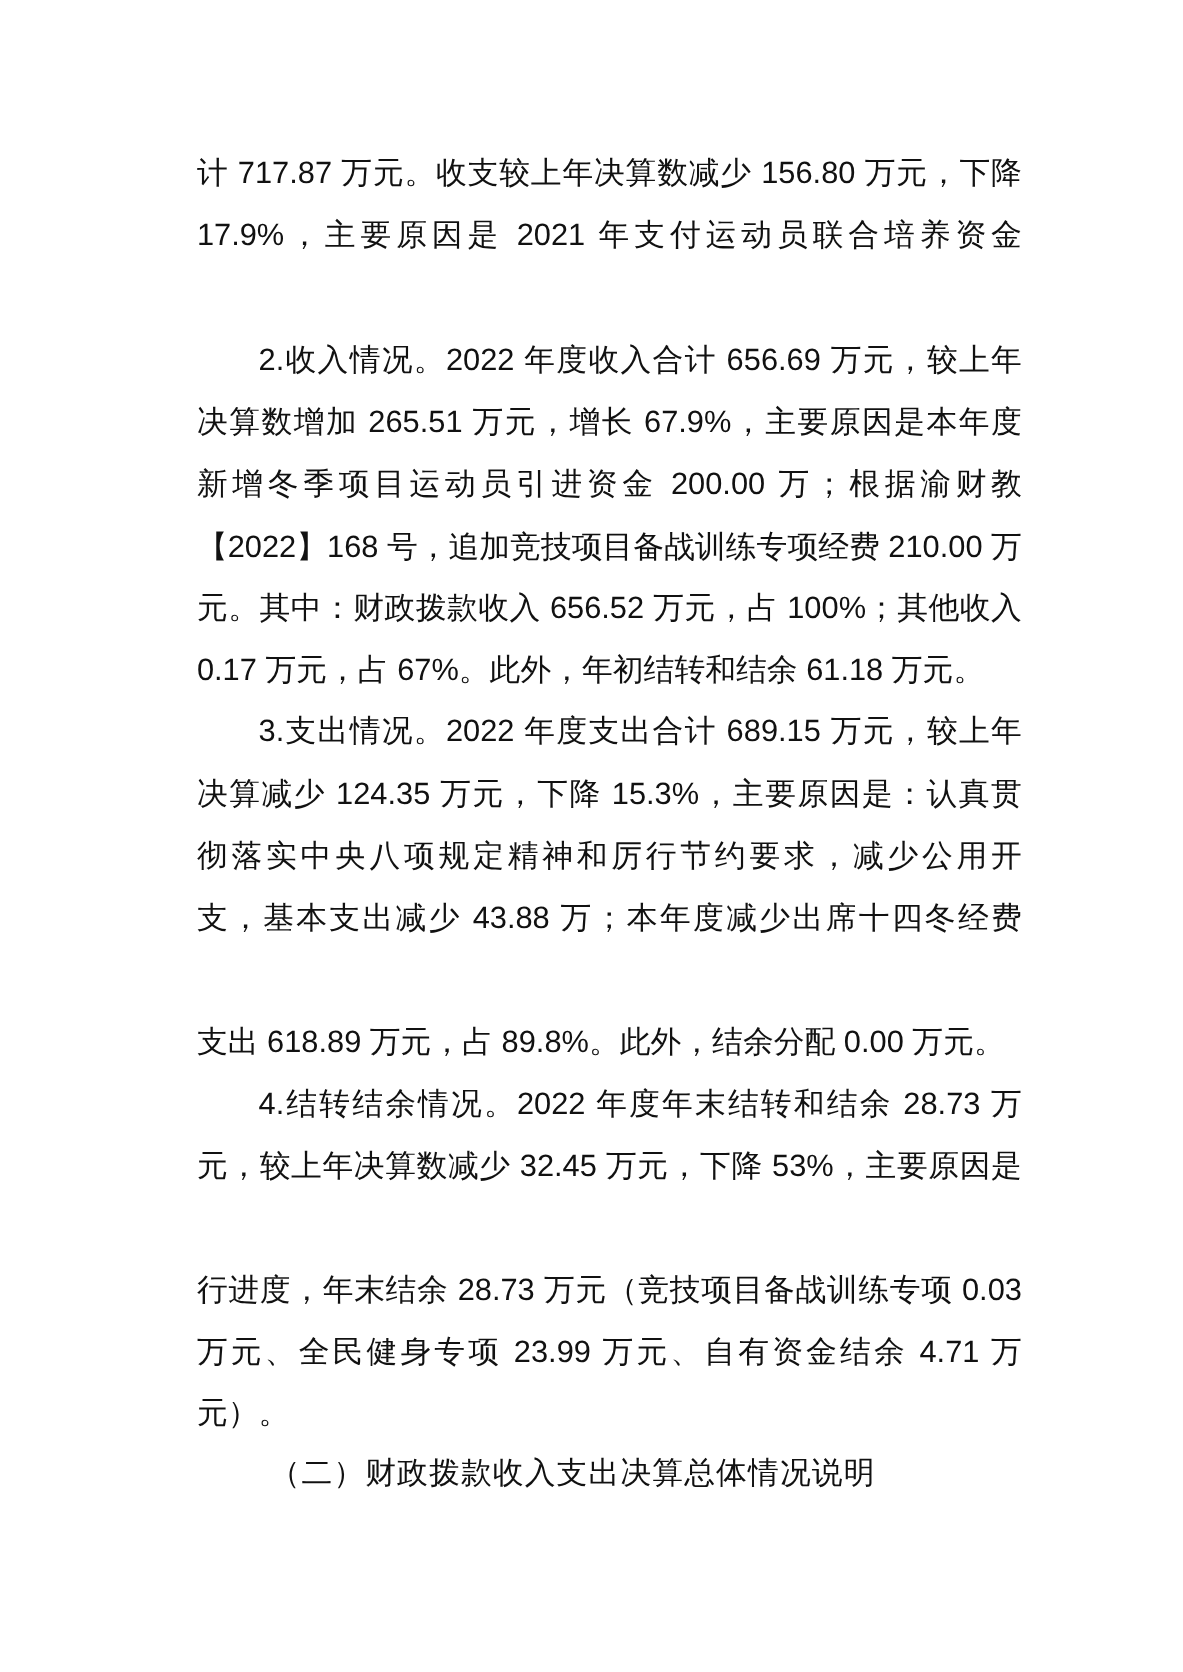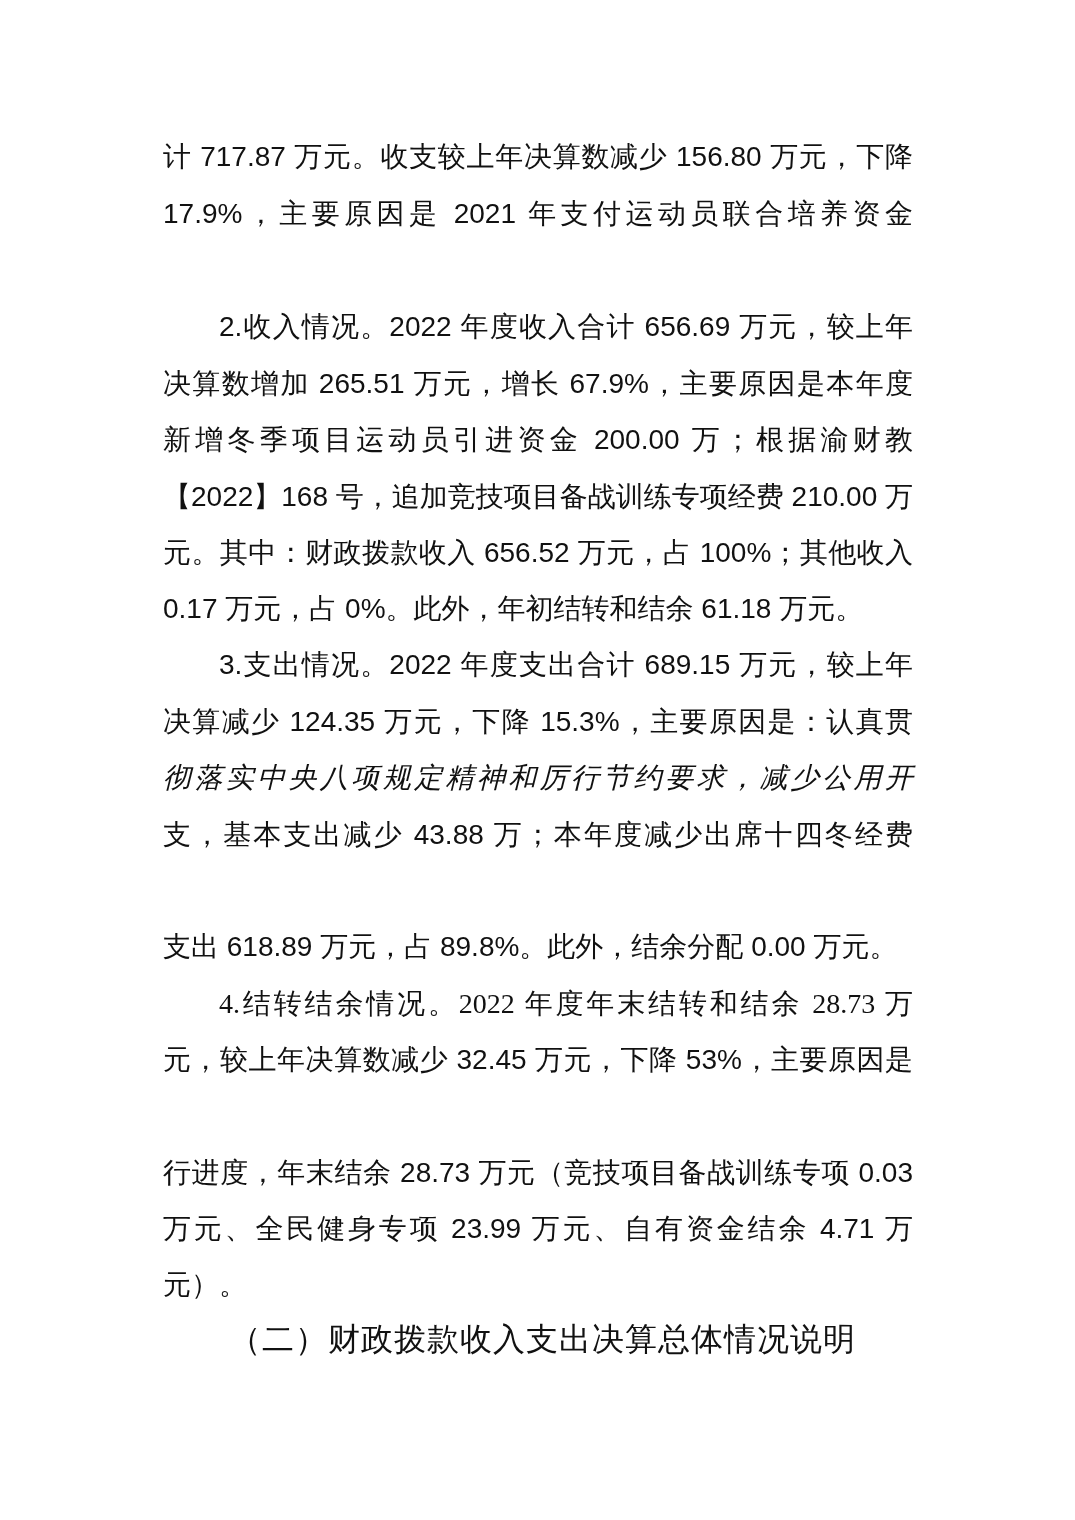--- a/index.html
+++ b/index.html
@@ -10,21 +10,21 @@
     body {
       width: 1075px;
       height: 1520px;
       position: relative;
       overflow: hidden;
       font-family: "Liberation Sans", "DejaVu Sans", sans-serif;
       color: #111111;
     }
     .page {
       position: absolute;
-      left: 0; top: 0;
+      left: 16px; top: 0;
       width: 879px;
       height: 1520px;
       background: #ffffff;
     }
     .line {
       position: absolute;
       left: 163px;
       width: 750px;
       height: 40px;
       font-size: 28px;
@@ -38,47 +38,47 @@
       text-align-last: left;
     }
     .line.indent {
       left: 219px;
       width: 694px;
     }
     .heading {
       position: absolute;
       left: 229px;
       font-family: "DejaVu Serif", "Liberation Serif", serif;
-      font-size: 32px;
+      font-size: 28px;
       line-height: 40px;
       white-space: nowrap;
       letter-spacing: 1px;
       color: #111111;
     }
   </style>
 </head>
 <body>
 
 <div class="page">
   <div class="line" style="top:137px;">计 717.87 万元。收支较上年决算数减少 156.80 万元，下降</div>
   <div class="line" style="top:194px;">17.9%，主要原因是 2021 年支付运动员联合培养资金</div>
 
   <div class="line indent" style="top:307px;">2.收入情况。2022 年度收入合计 656.69 万元，较上年</div>
   <div class="line" style="top:364px;">决算数增加 265.51 万元，增长 67.9%，主要原因是本年度</div>
   <div class="line" style="top:420px;">新增冬季项目运动员引进资金 200.00 万；根据渝财教</div>
   <div class="line" style="top:477px;">【2022】168 号，追加竞技项目备战训练专项经费 210.00 万</div>
   <div class="line" style="top:533px;">元。其中：财政拨款收入 656.52 万元，占 100%；其他收入</div>
-  <div class="line last" style="top:589px;">0.17 万元，占 0%。此外，年初结转和结余 61.18 万元。</div>
+  <div class="line last" style="top:589px;">0.17 万元，占 67%。此外，年初结转和结余 61.18 万元。</div>
 
   <div class="line indent" style="top:645px;">3.支出情况。2022 年度支出合计 689.15 万元，较上年</div>
   <div class="line" style="top:702px;">决算减少 124.35 万元，下降 15.3%，主要原因是：认真贯</div>
-  <div class="line" style="top:758px;font-style:italic;">彻落实中央八项规定精神和厉行节约要求，减少公用开</div>
+  <div class="line" style="top:758px;">彻落实中央八项规定精神和厉行节约要求，减少公用开</div>
   <div class="line" style="top:815px;">支，基本支出减少 43.88 万；本年度减少出席十四冬经费</div>
   <div class="line last" style="top:927px;">支出 618.89 万元，占 89.8%。此外，结余分配 0.00 万元。</div>
 
-  <div class="line indent" style="top:984px;font-family:Liberation Serif, serif;">4.结转结余情况。2022 年度年末结转和结余 28.73 万</div>
+  <div class="line indent" style="top:984px;">4.结转结余情况。2022 年度年末结转和结余 28.73 万</div>
   <div class="line" style="top:1040px;">元，较上年决算数减少 32.45 万元，下降 53%，主要原因是</div>
   <div class="line" style="top:1153px;">行进度，年末结余 28.73 万元（竞技项目备战训练专项 0.03</div>
   <div class="line" style="top:1209px;">万元、全民健身专项 23.99 万元、自有资金结余 4.71 万</div>
   <div class="line last" style="top:1265px;">元）。</div>
 
   <div class="heading" style="top:1319px;">（二）财政拨款收入支出决算总体情况说明</div>
 </div>
 
 </body></html>

